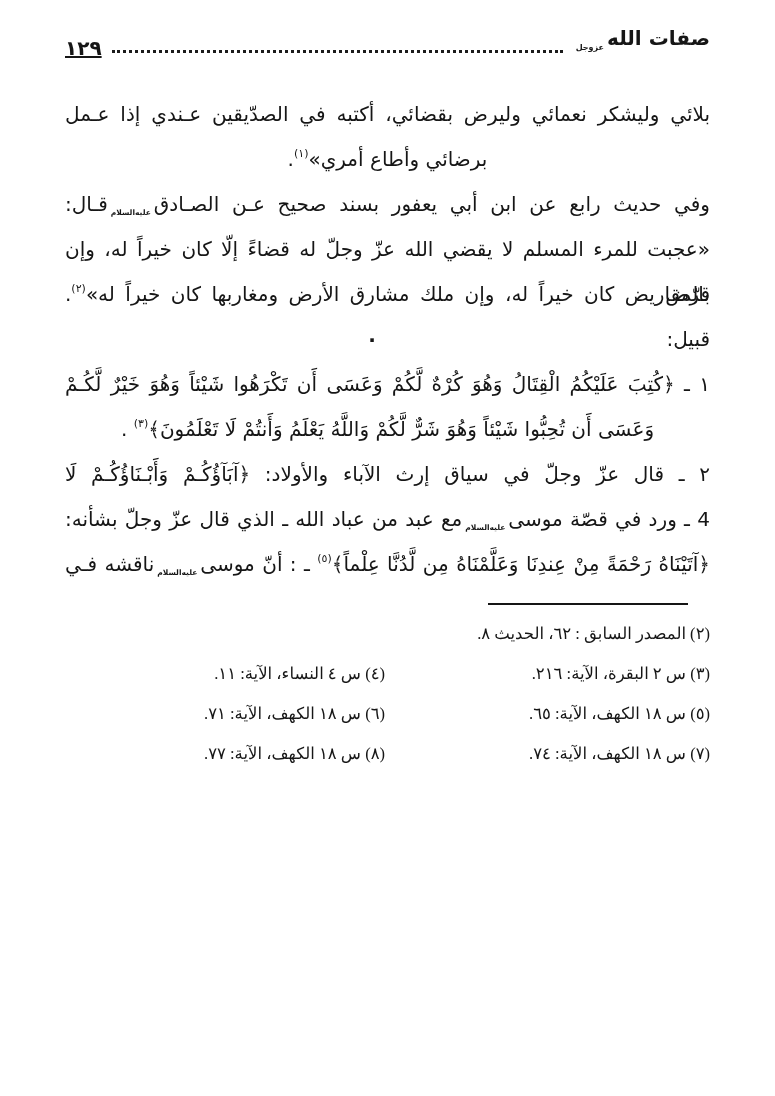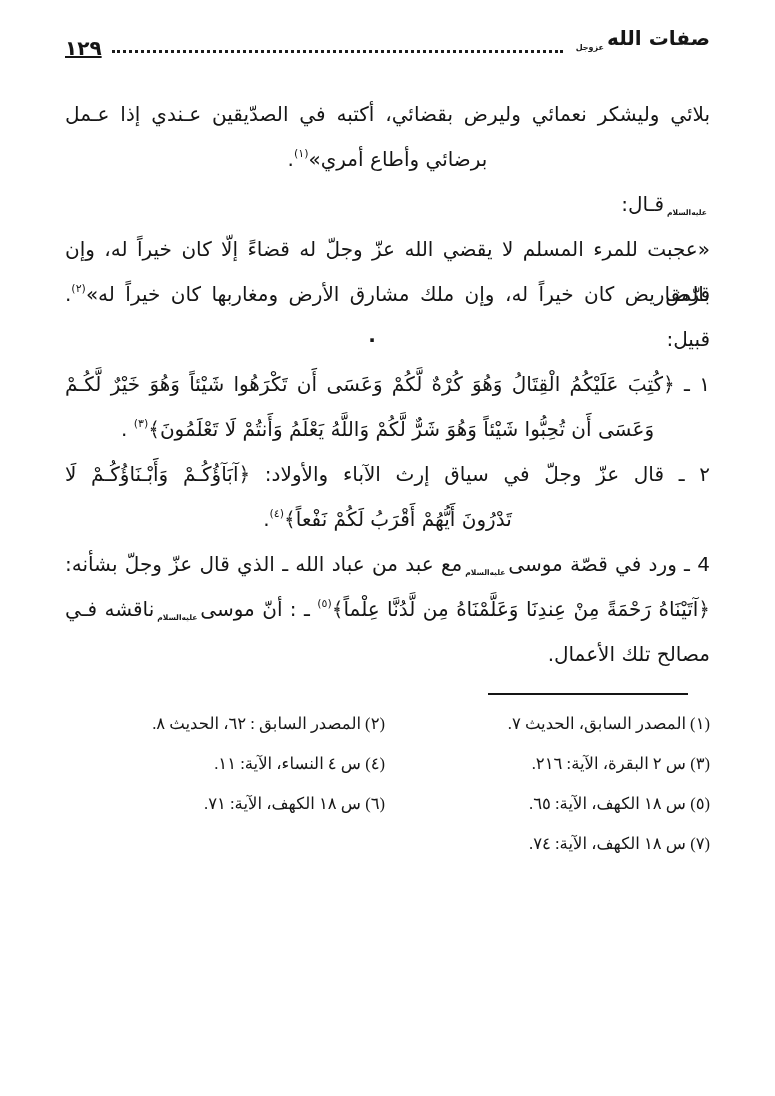--- a/index.html
+++ b/index.html
@@ -53,55 +53,53 @@
             <span>وجل</span>
           </span></span>
     </span>
     <span class="leader"></span>
     <span class="pagenum">١٢٩</span>
   </div>
 
   <div class="body" id="body-text">
       <div class="line justify"><span>بلائي وليشكر نعمائي وليرض بقضائي، أكتبه في الصدّيقين عـندي إذا عـمل</span></div>
       <div class="line center"><span>برضائي وأطاع أمري»</span><sup>(١)</sup><span>.</span></div>
-      <div class="line justify"><span class="honorific">
+      <div class="line justify"><span>وفي حديث رابع عن ابن أبي يعفور بسند صحيح عـن الصـادق</span><span class="honorific">
           <span>عليه</span>
           <span>السلام</span>
         </span><span>قـال:</span></div>
       <div class="line justify"><span>«عجبت للمرء المسلم لا يقضي الله عزّ وجلّ له قضاءً إلّا كان خيراً له، وإن قرّض</span></div>
       <div class="line justify"><span>بالمقاريض كان خيراً له، وإن ملك مشارق الأرض ومغاربها كان خيراً له»</span><sup>(٢)</sup><span>.</span></div>
       <div class="line right"><span>قبيل:</span><span class="mid-dot">.</span></div>
       <div class="line justify"><span>١ ـ </span><span class="bold">﴿كُتِبَ عَلَيْكُمُ الْقِتَالُ وَهُوَ كُرْهٌ لَّكُمْ وَعَسَى أَن تَكْرَهُوا شَيْئاً وَهُوَ خَيْرٌ لَّكُـمْ</span></div>
       <div class="line center"><span class="bold">وَعَسَى أَن تُحِبُّوا شَيْئاً وَهُوَ شَرٌّ لَّكُمْ وَاللَّهُ يَعْلَمُ وَأَنتُمْ لَا تَعْلَمُونَ﴾</span><sup>(٣)</sup><span> .</span></div>
       <div class="line justify"><span>٢ ـ قال عزّ وجلّ في سياق إرث الآباء والأولاد: </span><span class="bold">﴿آبَآؤُكُـمْ وَأَبْـنَاؤُكُـمْ لَا</span></div>
-      <div class="line center"><span class="bold">تَدْرُونَ أَيُّهُمْ أَقْرَبُ لَكُمْ نَفْعاً﴾</span><sup>(٤)</sup><span>.</span></div>
       <div class="line justify"><span>4 ـ ورد في قصّة موسى</span><span class="honorific">
           <span>عليه</span>
           <span>السلام</span>
         </span><span>مع عبد من عباد الله ـ الذي قال عزّ وجلّ بشأنه:</span></div>
       <div class="line justify"><span class="bold">﴿آتَيْنَاهُ رَحْمَةً مِنْ عِندِنَا وَعَلَّمْنَاهُ مِن لَّدُنَّا عِلْماً﴾</span><sup>(٥)</sup><span> ـ : أنّ موسى</span><span class="honorific">
           <span>عليه</span>
           <span>السلام</span>
         </span><span>ناقشه فـي</span></div>
-      <div class="line right"><span>مصالح تلك الأعمال.</span></div>
     </div>
 
   <div class="sep"></div>
 
   <div class="footnotes" id="footnotes">
       <div class="fn-row">
-        <div class="fn">(١) المصدر السابق، الحديث ٧.</div>
         <div class="fn">(٢) المصدر السابق : ٦٢، الحديث ٨.</div>
       </div>
       <div class="fn-row">
         <div class="fn">(٣) س ٢ البقرة، الآية: ٢١٦.</div>
         <div class="fn">(٤) س ٤ النساء، الآية: ١١.</div>
       </div>
       <div class="fn-row">
         <div class="fn">(٥) س ١٨ الكهف، الآية: ٦٥.</div>
         <div class="fn">(٦) س ١٨ الكهف، الآية: ٧١.</div>
       </div>
       <div class="fn-row">
         <div class="fn">(٧) س ١٨ الكهف، الآية: ٧٤.</div>
+        <div class="fn">(٨) س ١٨ الكهف، الآية: ٧٧.</div>
       </div>
     </div>
 
 </div>
 
 </body></html>

